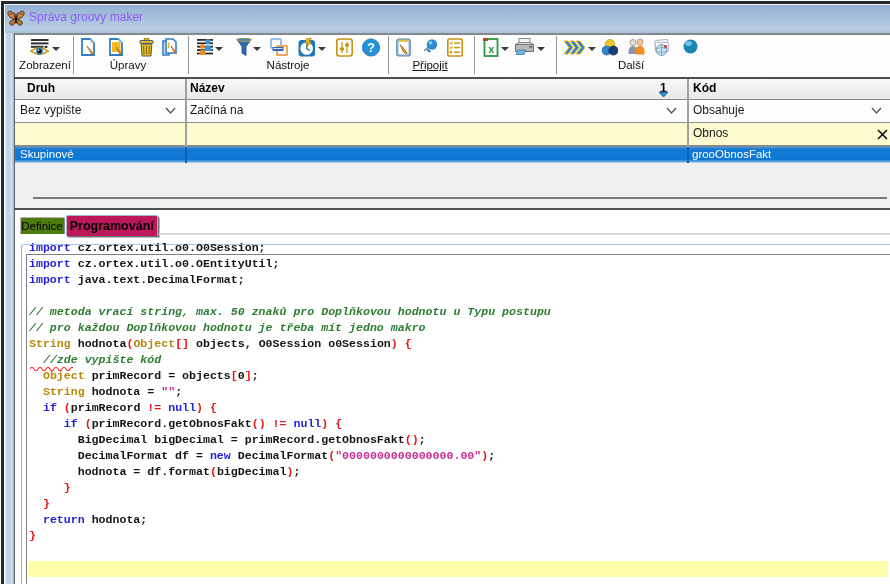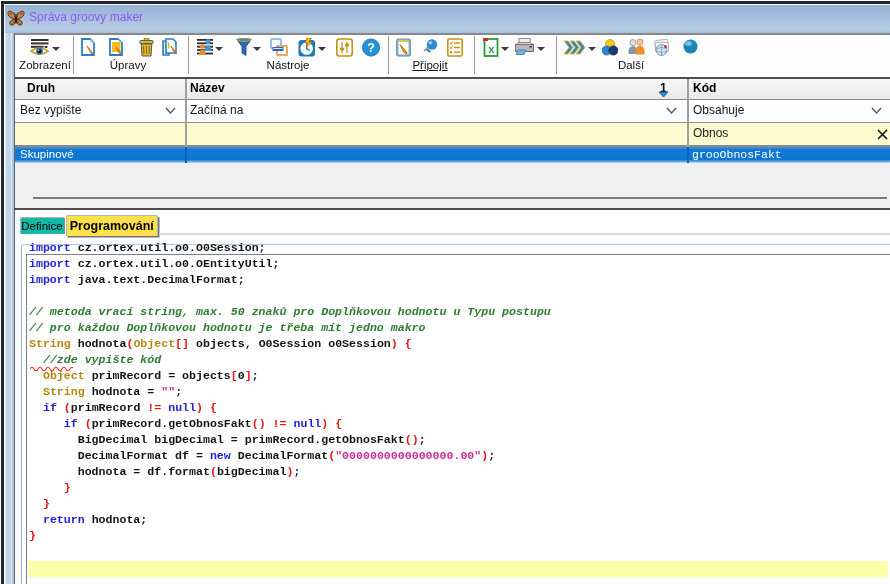--- a/index.html
+++ b/index.html
@@ -32,22 +32,22 @@
 #bluerow { left:15px; top:146.5px; width:875px; height:16.5px; background:linear-gradient(#4697e0 0%, #1579d3 15%, #0c76d4 78%, #5ea3de 90%, #cadff2 100%); color:#fff; font-size:11.5px; line-height:15px; }
 #belowgrid { left:15px; top:163px; width:875px; height:45.5px; background:#f0f0f0; }
 .vsep1 { left:185px; width:2px; background:#a0a0a0; }
 .vsep2 { left:687px; width:2px; background:#a0a0a0; }
 .chev { width:11px; height:11px; }
 
 #midline1 { left:33px; top:197px; width:854px; height:2.3px; background:#7b7b7b; }
 #midline2 { left:14px; top:208.3px; width:876px; height:2.2px; background:#4e4e4e; }
 #lowerbg { left:15px; top:210.5px; width:875px; height:373.5px; background:#fff; }
 
-#tab1 { left:19.5px; top:216.5px; width:45px; height:17px; background:#14b8a6; border:1px solid #b4b4b4; border-right-color:#8a8a8a; border-bottom:none; border-radius:2px 2px 0 0; font-size:11.5px; color:#000; text-align:center; line-height:16px; }
-#tab2 { left:66px; top:214.5px; width:91.5px; height:21px; background:#fde047; border:1px solid #9db9ce; border-bottom:none; border-radius:2px 2px 0 0; box-shadow:1.5px 1.5px 0 0 #6e7379; font-size:12.5px; font-weight:bold; color:#000; text-align:center; line-height:20px; }
+#tab1 { left:19.5px; top:216.5px; width:45px; height:17px; background:#4d7c0f; border:1px solid #b4b4b4; border-right-color:#8a8a8a; border-bottom:none; border-radius:2px 2px 0 0; font-size:11.5px; color:#000; text-align:center; line-height:16px; }
+#tab2 { left:66px; top:214.5px; width:91.5px; height:21px; background:#be185d; border:1px solid #9db9ce; border-bottom:none; border-radius:2px 2px 0 0; box-shadow:1.5px 1.5px 0 0 #6e7379; font-size:12.5px; font-weight:bold; color:#000; text-align:center; line-height:20px; }
 
 #outerpanel { left:20.5px; top:244px; width:869.5px; height:340px; background:#fff; border-top:1.8px solid #a9c8e4; border-left:1.2px solid #92b4dc; border-radius:3px 0 0 0; }
 #innerpanel { left:26px; top:253.5px; width:864px; height:330.5px; background:#fff; border-top:1.3px solid #7d8085; border-left:1.3px solid #7d8085; }
 #yline { left:27.5px; top:560.5px; width:860px; height:16.5px; background:#fdfdaa; }
 #code { left:29px; top:240px; font:bold 11.6px/16px "Liberation Mono",monospace; color:#141414; white-space:pre; }
 .k { color:#2222dd; }
 .t { color:#b8860b; }
 .c { color:#2e7d32; font-style:italic; }
 .s { color:#cc2d93; }
 .r { color:#e81717; }
@@ -273,21 +273,21 @@
 <div class="abs yrow" style="left:15px;width:170px;"></div>
 <div class="abs yrow" style="left:187px;width:500px;"></div>
 <div class="abs yrow" style="left:689px;width:201px;padding-left:4px;">Obnos</div>
 <svg class="abs" style="left:877px;top:129px" width="11" height="11">
     <path d="M1 1 L10 10 M10 1 L1 10" stroke="#111" stroke-width="1.6"></path>
   </svg>
 <div class="abs vsep1" style="top:79px;height:67.5px;"></div>
 <div class="abs vsep2" style="top:79px;height:67.5px;"></div>
 <div class="abs" id="bluerow">
   <span style="position:absolute;left:5px;">Skupinové</span>
-  <span style="position:absolute;left:677px;font-family:Liberation Mono, monospace;">grooObnosFakt</span>
+  <span style="position:absolute;left:677px;">grooObnosFakt</span>
 </div>
 <div class="abs" style="left:185px;top:146.5px;width:1.5px;height:16.5px;background:#0a62b4;"></div>
 <div class="abs" style="left:687px;top:146.5px;width:1.5px;height:16.5px;background:#0a62b4;"></div>
 <div class="abs" id="belowgrid"></div>
 
 <div class="abs" id="midline1"></div>
 <div class="abs" id="midline2"></div>
 <div class="abs" id="lowerbg"></div>
 
 <div class="abs" id="tab1">Definice</div>

